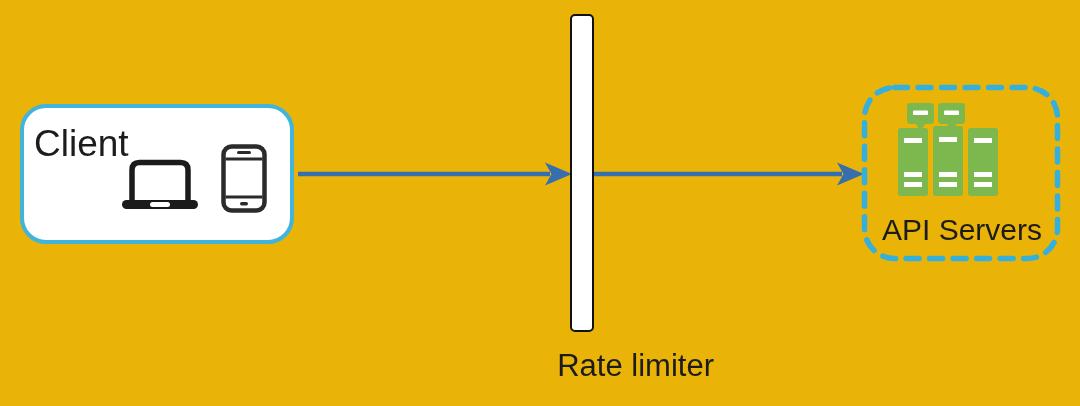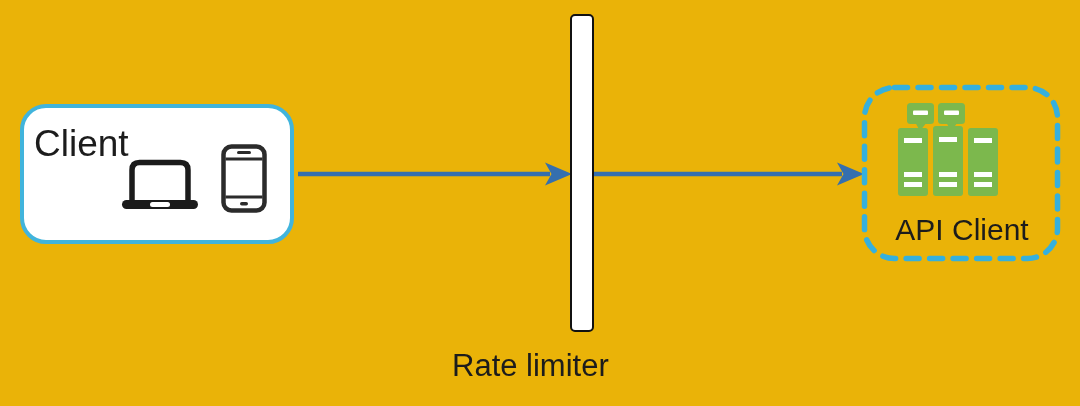--- a/index.html
+++ b/index.html
@@ -40,21 +40,21 @@
     left: 570px; top: 14px;
     width: 24px; height: 318px;
     background: #ffffff;
     border: 2.5px solid #111111;
     border-radius: 5px;
     box-sizing: border-box;
   }
   .rate-limiter-label {
     left: 452px; top: 348px;
     width: 262px;
-    text-align: left;
+    text-align: right;
     font-size: 31px;
     white-space: nowrap;
   }
 
   
   .api-border { left: 860px; top: 83px; }
   .servers-icon { left: 896px; top: 100px; }
   .api-label {
     left: 866px; top: 213px;
     width: 192px;
@@ -120,15 +120,15 @@
     <rect x="8" y="72" width="18" height="5" fill="#ffffff"></rect>
     <rect x="8" y="82" width="18" height="5" fill="#ffffff"></rect>
     <rect x="43" y="37" width="18" height="5" fill="#ffffff"></rect>
     <rect x="43" y="72" width="18" height="5" fill="#ffffff"></rect>
     <rect x="43" y="82" width="18" height="5" fill="#ffffff"></rect>
     <rect x="78" y="38" width="18" height="5" fill="#ffffff"></rect>
     <rect x="78" y="72" width="18" height="5" fill="#ffffff"></rect>
     <rect x="78" y="82" width="18" height="5" fill="#ffffff"></rect>
   </svg>
 
-  <div class="abs api-label">API Client</div>
+  <div class="abs api-label">API Servers</div>
 
 </div>
 
 </body></html>

